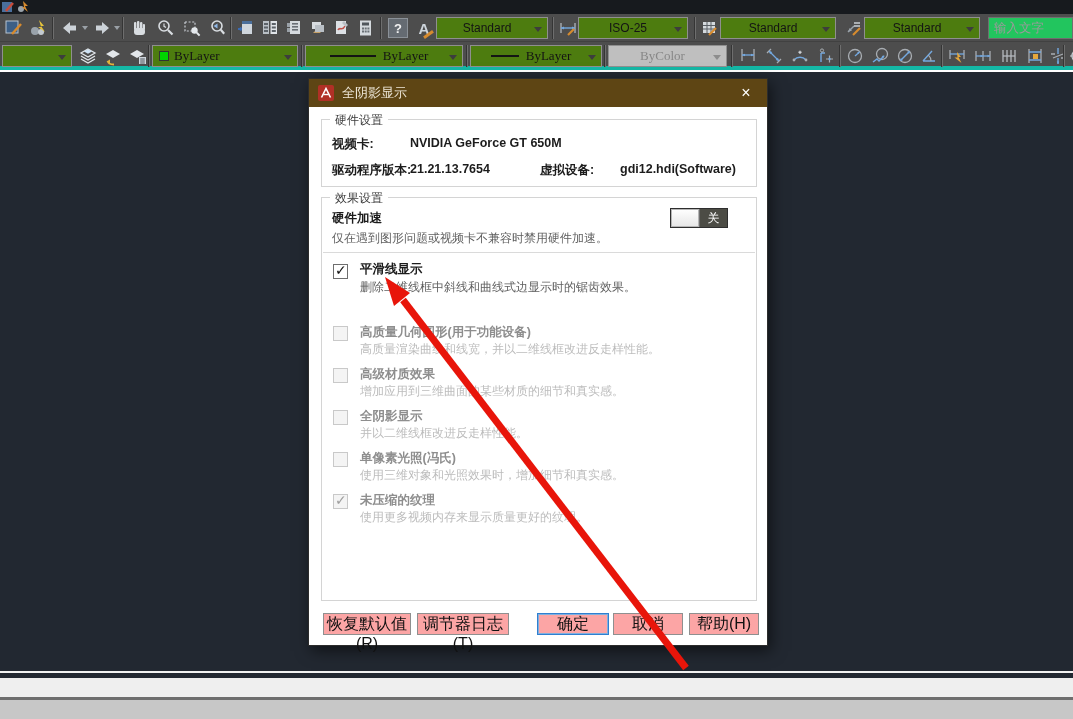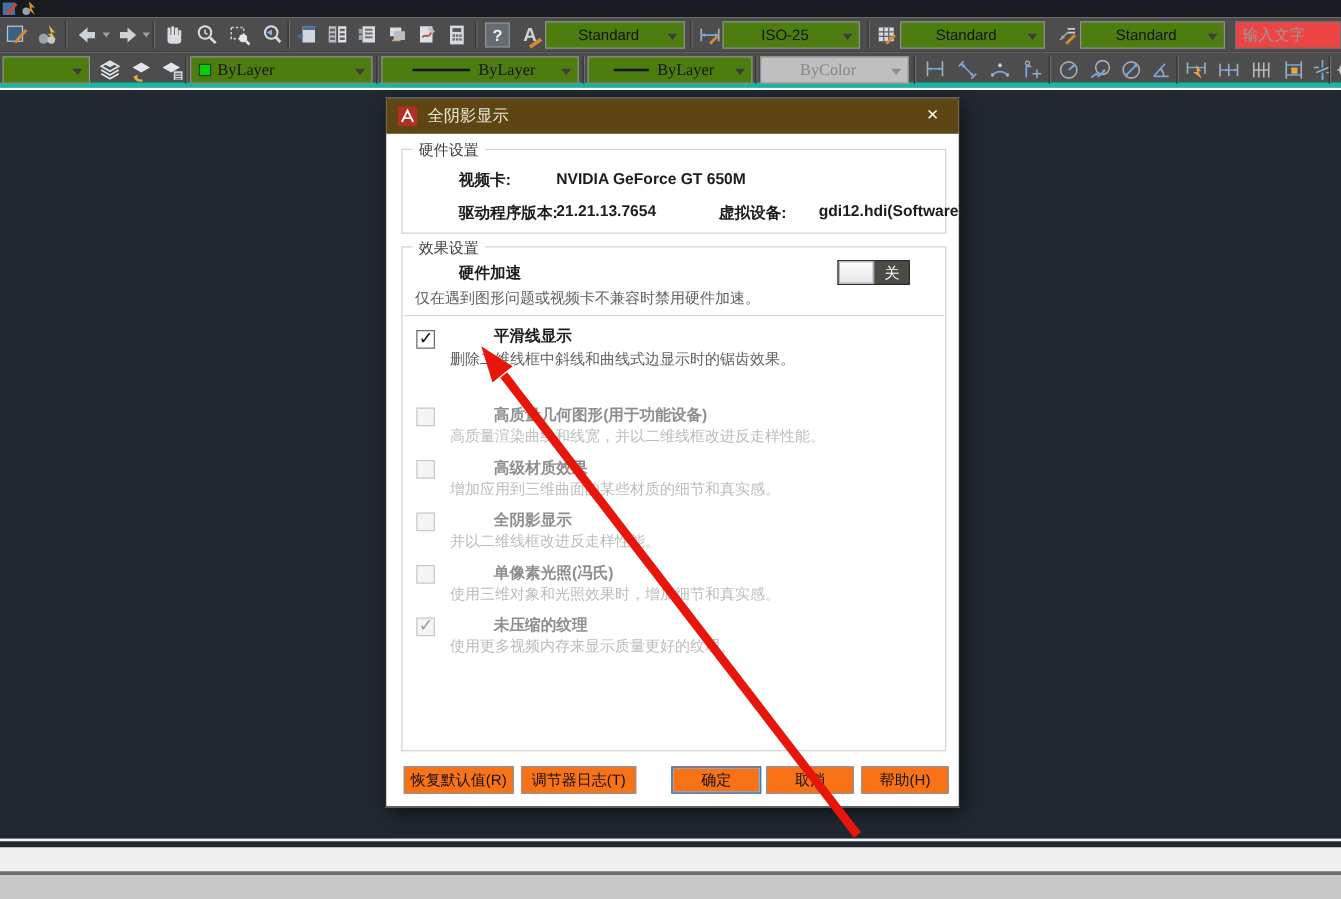--- a/index.html
+++ b/index.html
@@ -21,55 +21,55 @@
 .caret{position:absolute;right:5px;top:9px;width:0;height:0;border-left:4px solid transparent;border-right:4px solid transparent;border-top:5px solid #3d3d3d;}
 .caret-sm{position:absolute;top:12px;width:0;height:0;border-left:3px solid transparent;border-right:3px solid transparent;border-top:4px solid #9aa0a6;}
 .combo{position:absolute;top:3px;height:22px;background:#4d7c0f;border:1px solid #8f8f8f;font-size:12px;color:#141414;display:flex;align-items:center;justify-content:center;padding:0 16px 0 6px;}
 .combo .cbtext{white-space:nowrap;}
 .combo.left{justify-content:flex-start;}
 .combo.serif{font-family:"Liberation Serif",serif;font-size:13px;}
 .combo.disabled{background:#bfbfbf;color:#878787;}
 .combo.disabled .caret{border-top-color:#8d8d8d;}
 .swatch{display:inline-block;width:10px;height:10px;border:1px solid #333;margin-right:5px;}
 .lineglyph{display:inline-block;height:0;border-top:2px solid #141414;margin-right:7px;}
-.tinput{position:absolute;top:3px;height:22px;border:1px solid #6f6f6f;background:#ef4444;font-size:12.5px;padding:0 5px;font-family:"Liberation Sans","DejaVu Sans",sans-serif;color:#333;}
+.tinput{position:absolute;top:3px;height:22px;border:1px solid #6f6f6f;background:#22c55e;font-size:12.5px;padding:0 5px;font-family:"Liberation Sans","DejaVu Sans",sans-serif;color:#333;}
 .tinput::placeholder{color:#9a9a9a;opacity:1;}
 .help-badge{width:20px;height:20px;background:#656b72;border:1px solid #8b9198;color:#f2f2f2;font-size:13px;font-weight:bold;display:flex;align-items:center;justify-content:center;}
 .glyphA{color:#cdd4db;font-size:15px;font-weight:bold;line-height:1;}
 .brushmark{position:absolute;right:2px;bottom:3px;width:11px;height:3px;background:#d78b2e;transform:rotate(-35deg);}
 
 
 .canvas{position:absolute;left:0;top:72px;width:1073px;height:599px;background:#222831;}
 .bar-whiteline{position:absolute;left:0;top:671px;width:1073px;height:2px;background:#f2f2f2;}
 .bar-dark2{position:absolute;left:0;top:673px;width:1073px;height:5px;background:#222831;}
 .bar-light{position:absolute;left:0;top:678px;width:1073px;height:19px;background:#efefef;}
 .bar-grayline{position:absolute;left:0;top:697px;width:1073px;height:3px;background:#6e6e6e;}
 .bar-gray{position:absolute;left:0;top:700px;width:1073px;height:19px;background:#c7c7c7;}
 
 
 .dlg{position:absolute;left:308px;top:78px;width:460px;height:568px;background:#fff;border:1px solid #2c2c2c;box-shadow:3px 5px 14px rgba(0,0,0,.55);z-index:10;}
 .dlg-tb{position:absolute;left:0;top:0;right:0;height:28px;background:#5e4514;display:flex;align-items:center;padding:0 9px;}
 .dlg-ttl{color:#ece5d6;font-size:13px;margin-left:8px;}
 .dlg-close{margin-left:auto;color:#fff;font-size:16px;width:24px;height:22px;text-align:center;line-height:22px;}
 .group{position:absolute;border:1px solid #d4d4d4;background:#fff;}
 .lg{position:absolute;top:-8px;left:8px;background:#fff;padding:0 5px;font-size:12px;color:#3c3c3c;}
-.fldlbl{position:absolute;font-size:12.5px;font-weight:bold;color:#1c1c1c;white-space:nowrap;margin-left:35px;}
+.fldlbl{position:absolute;font-size:12.5px;font-weight:bold;color:#1c1c1c;white-space:nowrap;}
 .fldlbl.dis{color:#8e8e8e;}
 .desc{position:absolute;font-size:12px;color:#5f5f5f;white-space:nowrap;}
 .desc.dis{color:#bcbcbc;}
 .cb{position:absolute;width:15px;height:15px;background:#fff;border:1px solid #6e6e6e;}
 .cb.checked::after{content:"✓";position:absolute;left:1px;top:-3px;font-size:14px;font-weight:bold;color:#111;}
 .cb.dis{background:#f4f4f4;border-color:#c9c9c9;}
 .cb.dis.checked::after{color:#9e9e9e;}
 .darkhdr{position:absolute;left:1px;right:1px;height:19px;background:#3d3d3d;color:#ffffff;font-size:12.5px;font-weight:bold;display:flex;align-items:center;padding-left:11px;}
 .toggle{position:absolute;width:58px;height:20px;border:1px solid #2e2e2e;background:#4c4c45;display:flex;}
 .knob{width:29px;height:100%;background:linear-gradient(#ffffff,#e6e6e6);border-right:1px solid #6f6f6f;box-shadow:inset 0 0 0 1px #b5b5b5;}
 .tglbl{flex:1;color:#fff;font-size:12px;display:flex;align-items:center;justify-content:center;}
 .divid{position:absolute;left:1px;right:1px;height:1px;background:#dadada;}
-.dbtn{position:absolute;height:22px;background:#f97316;border:1px solid #8f8f8f;font-size:12px;color:#111;font-family:"Liberation Sans","DejaVu Sans",sans-serif;padding:0;line-height:20px;}
+.dbtn{position:absolute;height:22px;background:#fca5a5;border:1px solid #8f8f8f;font-size:16px;color:#111;font-family:"Liberation Sans","DejaVu Sans",sans-serif;padding:0;line-height:20px;}
 .dbtn.primary{border-color:#2f7fd0;box-shadow:inset 0 0 0 1px #7fb0e0;}
 
 
 .arrow-layer{position:absolute;left:0;top:0;width:1073px;height:719px;z-index:60;pointer-events:none;}
 </style>
 </head>
 <body>
 
 <div id="screen">
 

